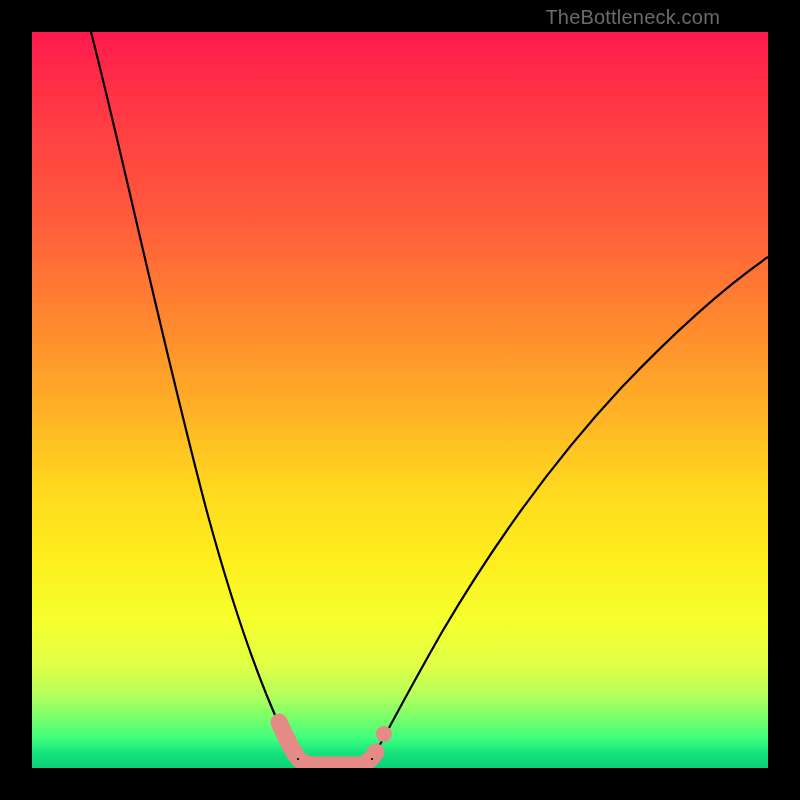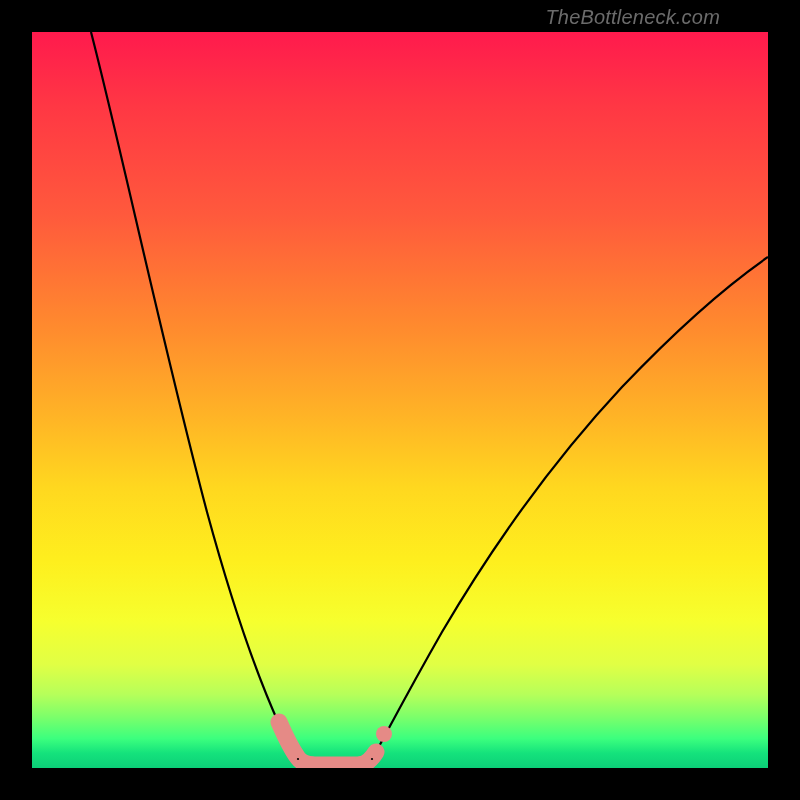--- a/index.html
+++ b/index.html
@@ -11,21 +11,20 @@
     overflow: hidden;
     font-family: Arial, Helvetica, sans-serif;
   }
   .frame {
     position: absolute;
     top: 0;
     left: 0;
     width: 732px;
     height: 800px;
     background: #000;
-    font-style: italic;
   }
   .plot-area {
     position: absolute;
     top: 32px;
     left: 32px;
     width: 736px;
     height: 736px;
     
     background: linear-gradient(
       to bottom,

